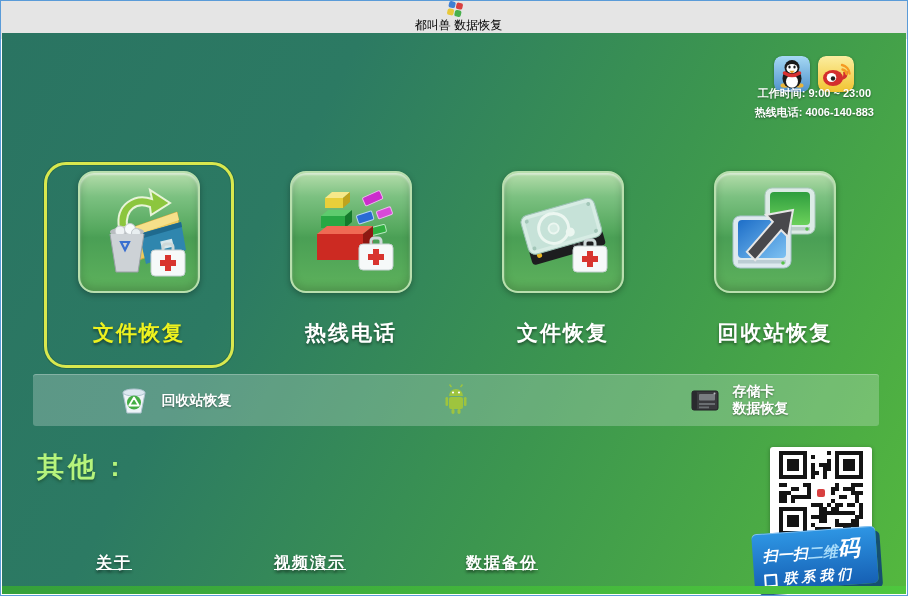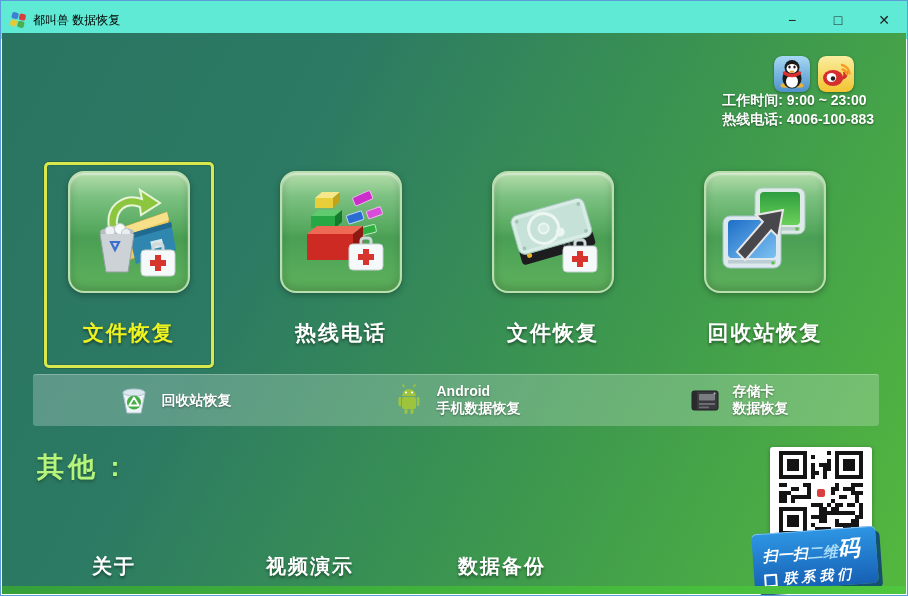--- a/index.html
+++ b/index.html
@@ -1,58 +1,58 @@
 <!DOCTYPE html>
 <html><head>
 <meta charset="utf-8">
 <style>
   html,body{margin:0;padding:0;}
   body{width:908px;height:596px;font-family:"Liberation Sans",sans-serif;background:#e8e8e8;}
   .window{position:relative;width:908px;height:596px;box-sizing:border-box;border:1px solid #5a9bd8;overflow:hidden;background:#fff;}
   
-  .titlebar{height:38px;background:#5eead4;display:flex;align-items:center;padding-left:9px;}
+  .titlebar{height:38px;background:#e5e5e5;display:flex;align-items:center;padding-left:9px;flex-direction:column;}
   .app-icon{width:16px;height:16px;margin-right:7px;flex:0 0 auto;}
   .win-title{font-size:12px;color:#000;}
   .controls{margin-left:auto;display:flex;height:31px;}
   .ctrl{width:46px;height:31px;display:flex;align-items:center;justify-content:center;font-size:14px;color:#222;cursor:pointer;}
   
   .main{position:absolute;left:1px;right:1px;top:32px;bottom:1px;
     background:linear-gradient(118deg,#2a7462 0%,#2c7a63 30%,#3c964f 62%,#54b83e 100%);}
   .bottombar{position:absolute;left:0;right:0;bottom:0;height:8px;
     background:linear-gradient(90deg,#35a03a,#4ec73e);}
   
   .social{position:absolute;top:23px;right:52px;display:flex;gap:8px;}
   .social svg{border-radius:8px;box-shadow:0 1px 3px rgba(0,0,0,.35);cursor:pointer;}
-  .workinfo{position:absolute;top:58px;right:32px;color:#fff;font-size:14px;font-weight:bold;
-    line-height:19px;text-shadow:0 1px 2px rgba(0,0,0,.45);}
-  
-  .action{position:absolute;top:129px;width:170px;height:206px;border:3px solid transparent;
-    border-radius:5px;box-sizing:border-box;cursor:pointer;}
+  .workinfo{position:absolute;top:51px;right:32px;color:#fff;font-size:11px;font-weight:bold;
+    line-height:19px;text-shadow:0 1px 2px rgba(0,0,0,.45);text-align:center;}
+  
+  .action{position:absolute;top:129px;width:190px;height:206px;border:3px solid transparent;
+    border-radius:22px;box-sizing:border-box;cursor:pointer;}
   .action.selected{border-color:#d9e84e;
     box-shadow:0 0 0 1px rgba(25,70,35,.35), inset 0 0 0 1px rgba(25,70,35,.22);}
   .tile{width:122px;height:122px;margin:6px auto 0;border-radius:16px;border:2px solid #b9dfae;
     box-sizing:border-box;display:flex;align-items:center;justify-content:center;
     background:linear-gradient(180deg,#b5ddab 0%,#7cc181 20%,#55a85e 48%,#4a9f55 55%,#5eb25c 100%);
     box-shadow:inset 0 2px 2px rgba(255,255,255,.5), inset 0 -4px 8px rgba(0,0,0,.18), 0 2px 6px rgba(0,0,0,.3);}
   .action-label{margin-top:26px;text-align:center;font-size:21px;font-weight:bold;color:#fff;
     letter-spacing:2px;text-shadow:0 2px 3px rgba(0,0,0,.45);}
   .selected .action-label{color:#eef21e;}
   
   .quickbar{position:absolute;left:31px;top:341px;width:846px;height:52px;
     background:rgba(225,242,232,.27);border-radius:3px;display:flex;align-items:center;
     box-shadow:inset 0 1px 0 rgba(255,255,255,.25);}
   .quick{flex:1;height:100%;display:flex;align-items:center;justify-content:center;gap:11px;cursor:pointer;}
   .quick-text{color:#fff;font-size:14px;font-weight:bold;line-height:17px;
     text-shadow:0 1px 2px rgba(0,0,0,.4);display:flex;flex-direction:column;}
   
   .other{position:absolute;left:35px;top:416px;font-size:27px;font-weight:bold;color:#b6f47c;
     letter-spacing:4px;text-shadow:0 2px 3px rgba(20,60,30,.5);text-align:right;}
   
-  .flink{position:absolute;top:520px;transform:translateX(-50%);font-size:20px;font-weight:bold;
-    color:#fff;letter-spacing:2px;text-shadow:0 2px 3px rgba(0,0,0,.45);cursor:pointer;white-space:nowrap;}
+  .flink{position:absolute;top:520px;transform:translateX(-50%);font-size:16px;font-weight:bold;
+    color:#fff;letter-spacing:2px;text-shadow:0 2px 3px rgba(0,0,0,.45);cursor:pointer;white-space:nowrap;text-decoration:underline;}
   
   .qrbox{position:absolute;left:768px;top:414px;width:102px;height:92px;background:#fff;
     border-radius:3px;display:flex;align-items:center;justify-content:center;
     box-shadow:0 1px 4px rgba(0,0,0,.3);}
   .banner{position:absolute;left:751px;top:497px;width:124px;height:57px;box-sizing:border-box;
     background:linear-gradient(180deg,#2e96e4,#1660b4);border-radius:5px;transform:rotate(-4deg);
     box-shadow:4px 5px 0 rgba(12,62,120,.85), inset 0 1px 0 rgba(255,255,255,.45);
     color:#fff;padding:6px 0 0 10px;}
   .banner-l1{font-size:15px;font-weight:bold;font-style:italic;white-space:nowrap;}
   .banner-l1 .mid{color:#a8dcfa;}
@@ -117,21 +117,21 @@
         <path d="M24 24 q7 -2 5.5 -9 l-4.5 1.2 q1.5 4.5 -2.5 5.8 z" fill="#d42e2e"></path>
         <ellipse cx="13.5" cy="21.5" rx="4.8" ry="4.5" fill="#fff"></ellipse>
         <circle cx="15" cy="22.5" r="2.2" fill="#222"></circle>
         <path d="M24 9 a9.5 9.5 0 0 1 7.5 8.5" stroke="#f59a23" stroke-width="2.4" fill="none" stroke-linecap="round"></path>
         <path d="M24.5 13.5 a5 5 0 0 1 4 4.5" stroke="#f59a23" stroke-width="2.4" fill="none" stroke-linecap="round"></path>
       </svg>
     </div>
 
     <div class="workinfo">
       <div>工作时间: 9:00 ~ 23:00</div>
-      <div>热线电话: 4006-100-883</div>
+      <div>热线电话: 4006-140-883</div>
     </div>
 
     <div class="action selected" style="left:42px;">
       <div class="tile">
         <svg width="100" height="100" viewBox="0 0 100 100">
           <path d="M30 46 C26 22 46 11 63 17 L61 8 L81 21 L62 33 L61 25 C48 20 36 27 38 45 Z" fill="#8cc63e" stroke="#e8f4d8" stroke-width="2"></path>
           <polygon points="42,46 88,30 94,62 50,78" fill="#ecc95c" stroke="#c9a43e"></polygon>
           <polygon points="42,46 88,30 90,38 44,54" fill="#f6e08a"></polygon>
           <polygon points="50,52 92,40 97,68 57,82" fill="#2f86ae"></polygon>
           <polygon points="50,52 92,40 93,45 51,57" fill="#1f6a8e"></polygon>
@@ -260,24 +260,20 @@
             <rect x="6.5" y="14" width="2.6" height="9" rx="1.3"></rect>
             <rect x="24.9" y="14" width="2.6" height="9" rx="1.3"></rect>
             <rect x="12.5" y="26" width="3" height="5" rx="1.4"></rect>
             <rect x="18.5" y="26" width="3" height="5" rx="1.4"></rect>
           </g>
           <line x1="12.5" y1="4" x2="10.5" y2="1.5" stroke="#9ec43e" stroke-width="1.4"></line>
           <line x1="21.5" y1="4" x2="23.5" y2="1.5" stroke="#9ec43e" stroke-width="1.4"></line>
           <circle cx="14" cy="9.5" r="1.1" fill="#fff"></circle>
           <circle cx="20" cy="9.5" r="1.1" fill="#fff"></circle>
         </svg>
-        <div class="quick-text">
-          <span>Android</span>
-            <span>手机数据恢复</span>
-        </div>
       </div>
 
 
       <div class="quick">
         <svg width="34" height="34" viewBox="0 0 34 34">
           <rect x="4" y="8" width="26" height="19" rx="2" fill="#3a3a3e" stroke="#1e1e22"></rect>
           <rect x="4" y="8" width="5" height="19" rx="2" fill="#2a2a2e"></rect>
           <rect x="11" y="11" width="16" height="6.5" rx="1" fill="#8a8e92" opacity="0.8"></rect>
           <rect x="11" y="20" width="16" height="2" fill="#6a6e72"></rect>
           <rect x="11" y="23.5" width="10" height="1.8" fill="#6a6e72"></rect>

